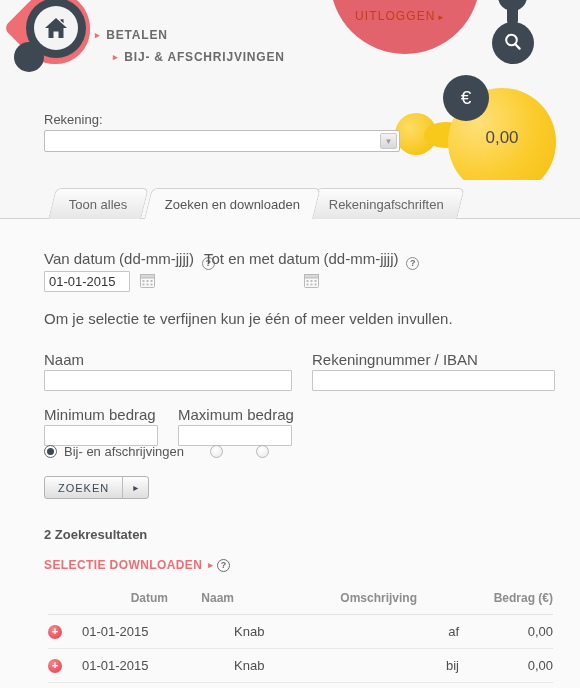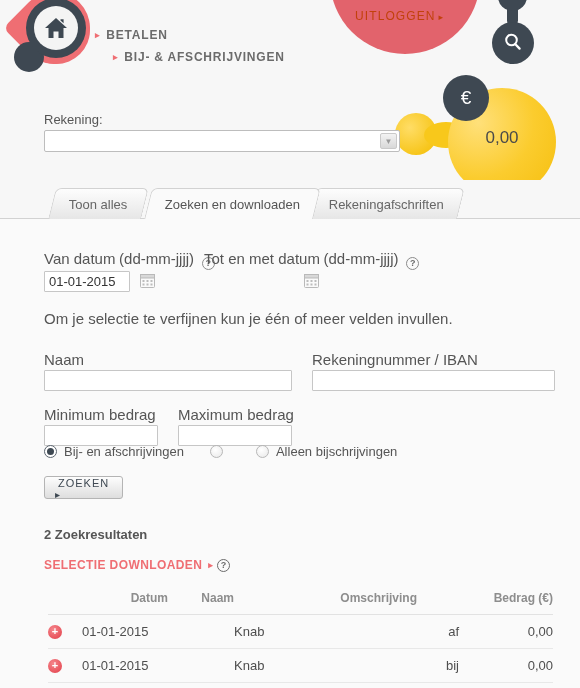--- a/index.html
+++ b/index.html
@@ -305,21 +305,20 @@
 
   
   .zbtn {
     position: absolute;
     left: 44px; top: 476px;
     height: 23px;
     display: flex; align-items: stretch;
     background: linear-gradient(#fdfdfd, #dedede);
     border: 1px solid #b4b4b4;
     border-radius: 3px;
-    flex-direction: column;
   }
   .zbtn .t {
     display: flex; align-items: center;
     padding: 0 13px;
     font-size: 11px;
     letter-spacing: 1px;
     color: #3e4852;
   }
   .zbtn .sep { width: 1px; background: #bdbdbd; }
   .zbtn .a {
@@ -523,21 +522,20 @@
 <div class="radio-row">
   <label class="radio-opt">
     <span class="rdo on"></span>
     <span>Bij- en afschrijvingen</span>
   </label>
   <label class="radio-opt">
     <span class="rdo"></span>
   </label>
   <label class="radio-opt">
     <span class="rdo"></span>
-    <span>Alleen bijschrijvingen</span>
   </label>
 </div>
 
 <div class="zbtn">
   <span class="t">ZOEKEN</span>
   <span class="sep"></span>
   <span class="a">▸</span>
 </div>
 
 <div class="res-count">2 Zoekresultaten</div>

